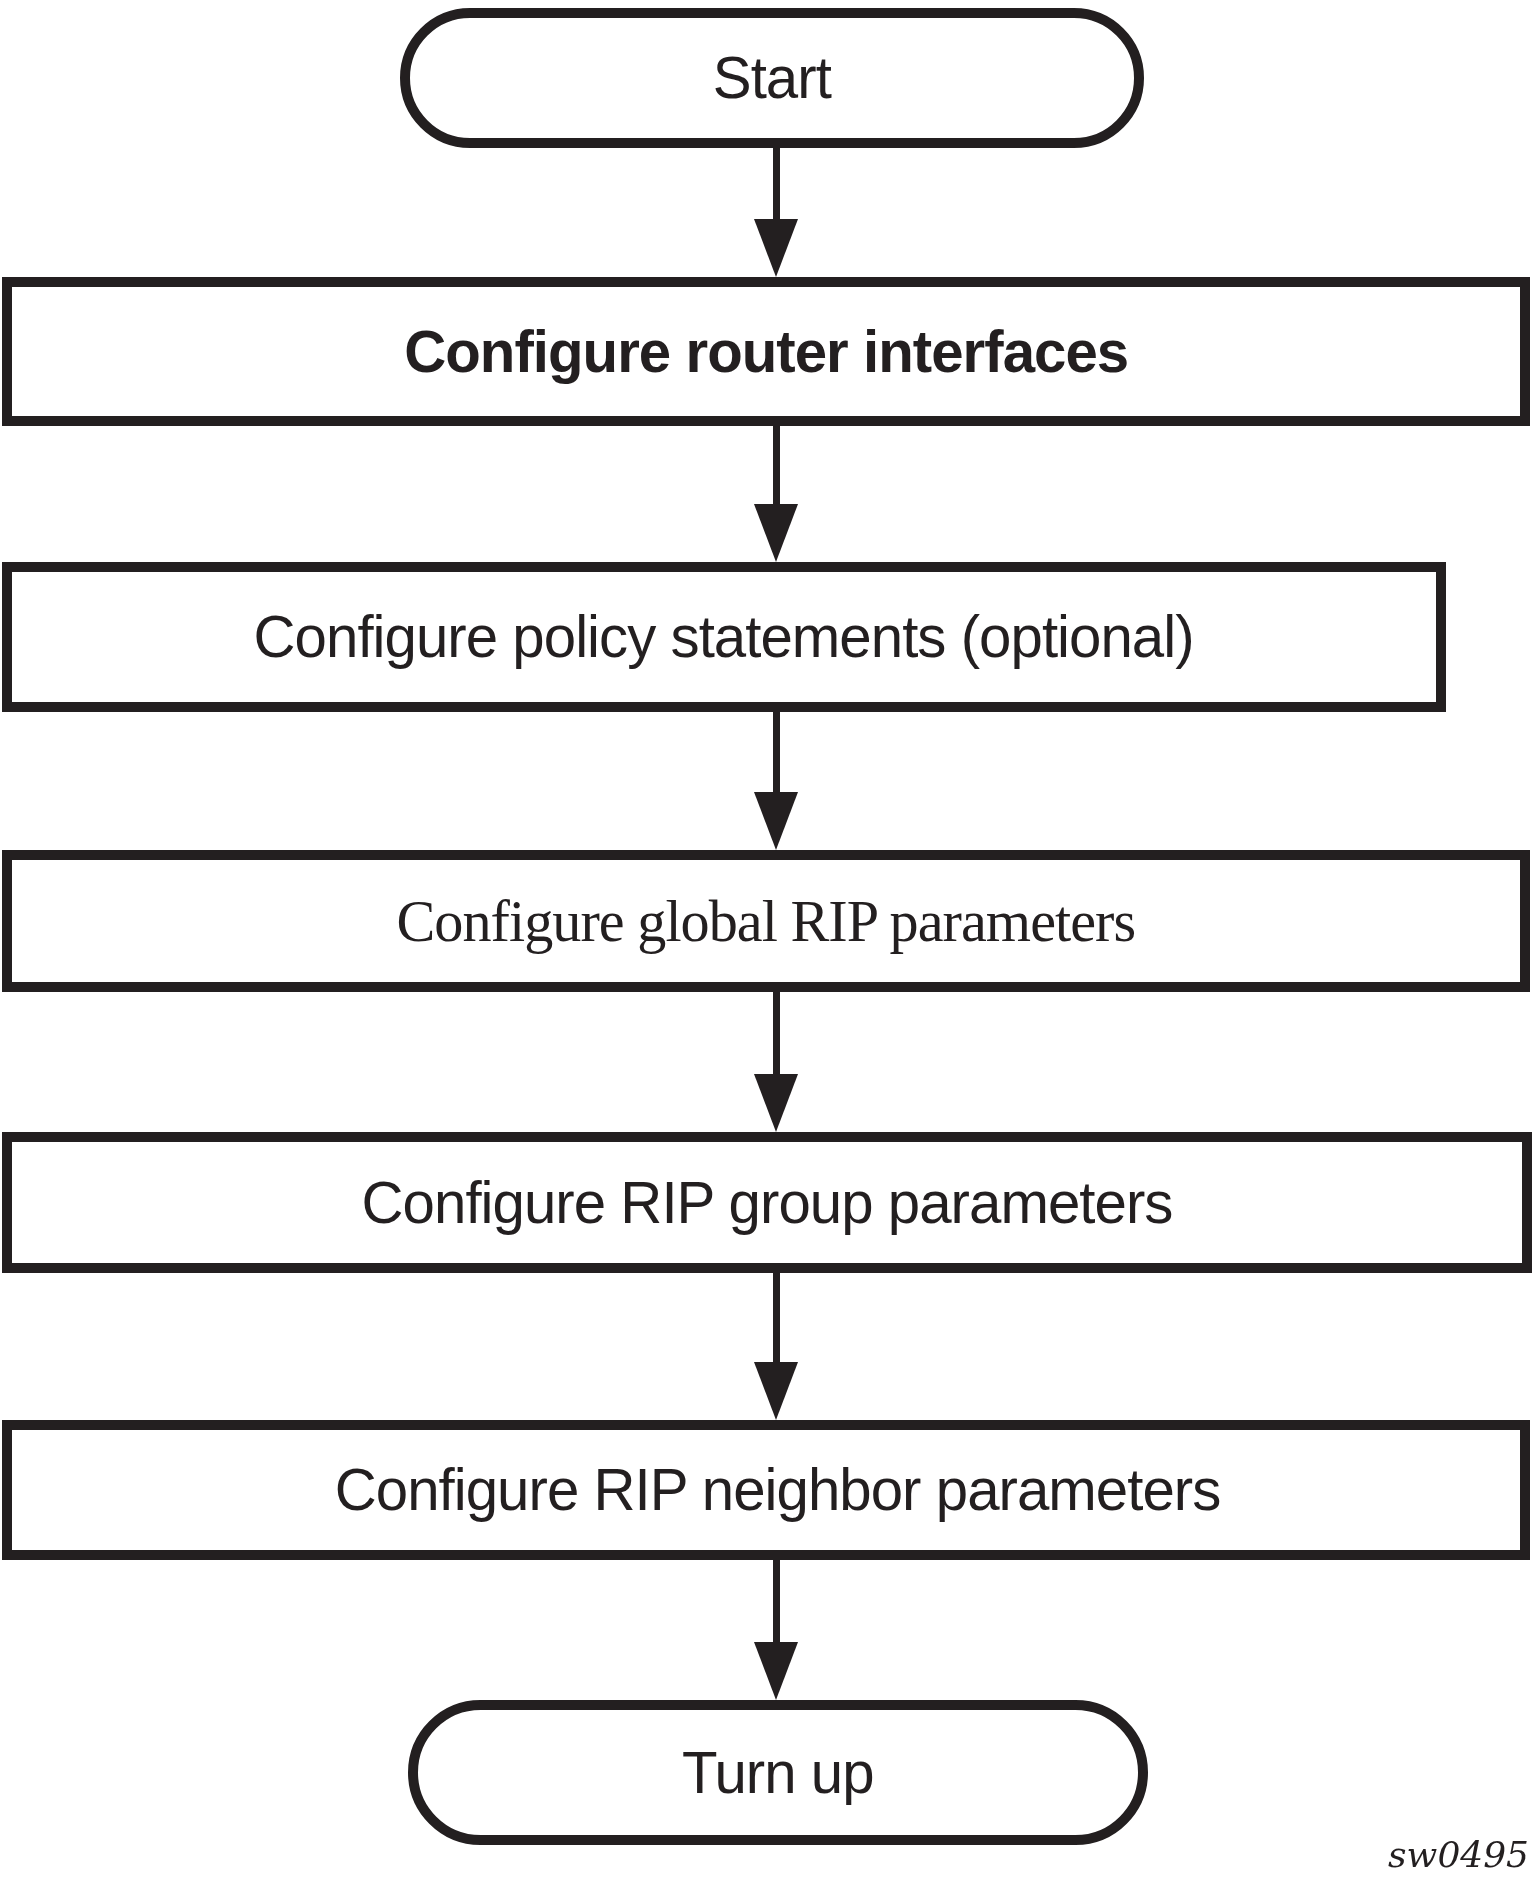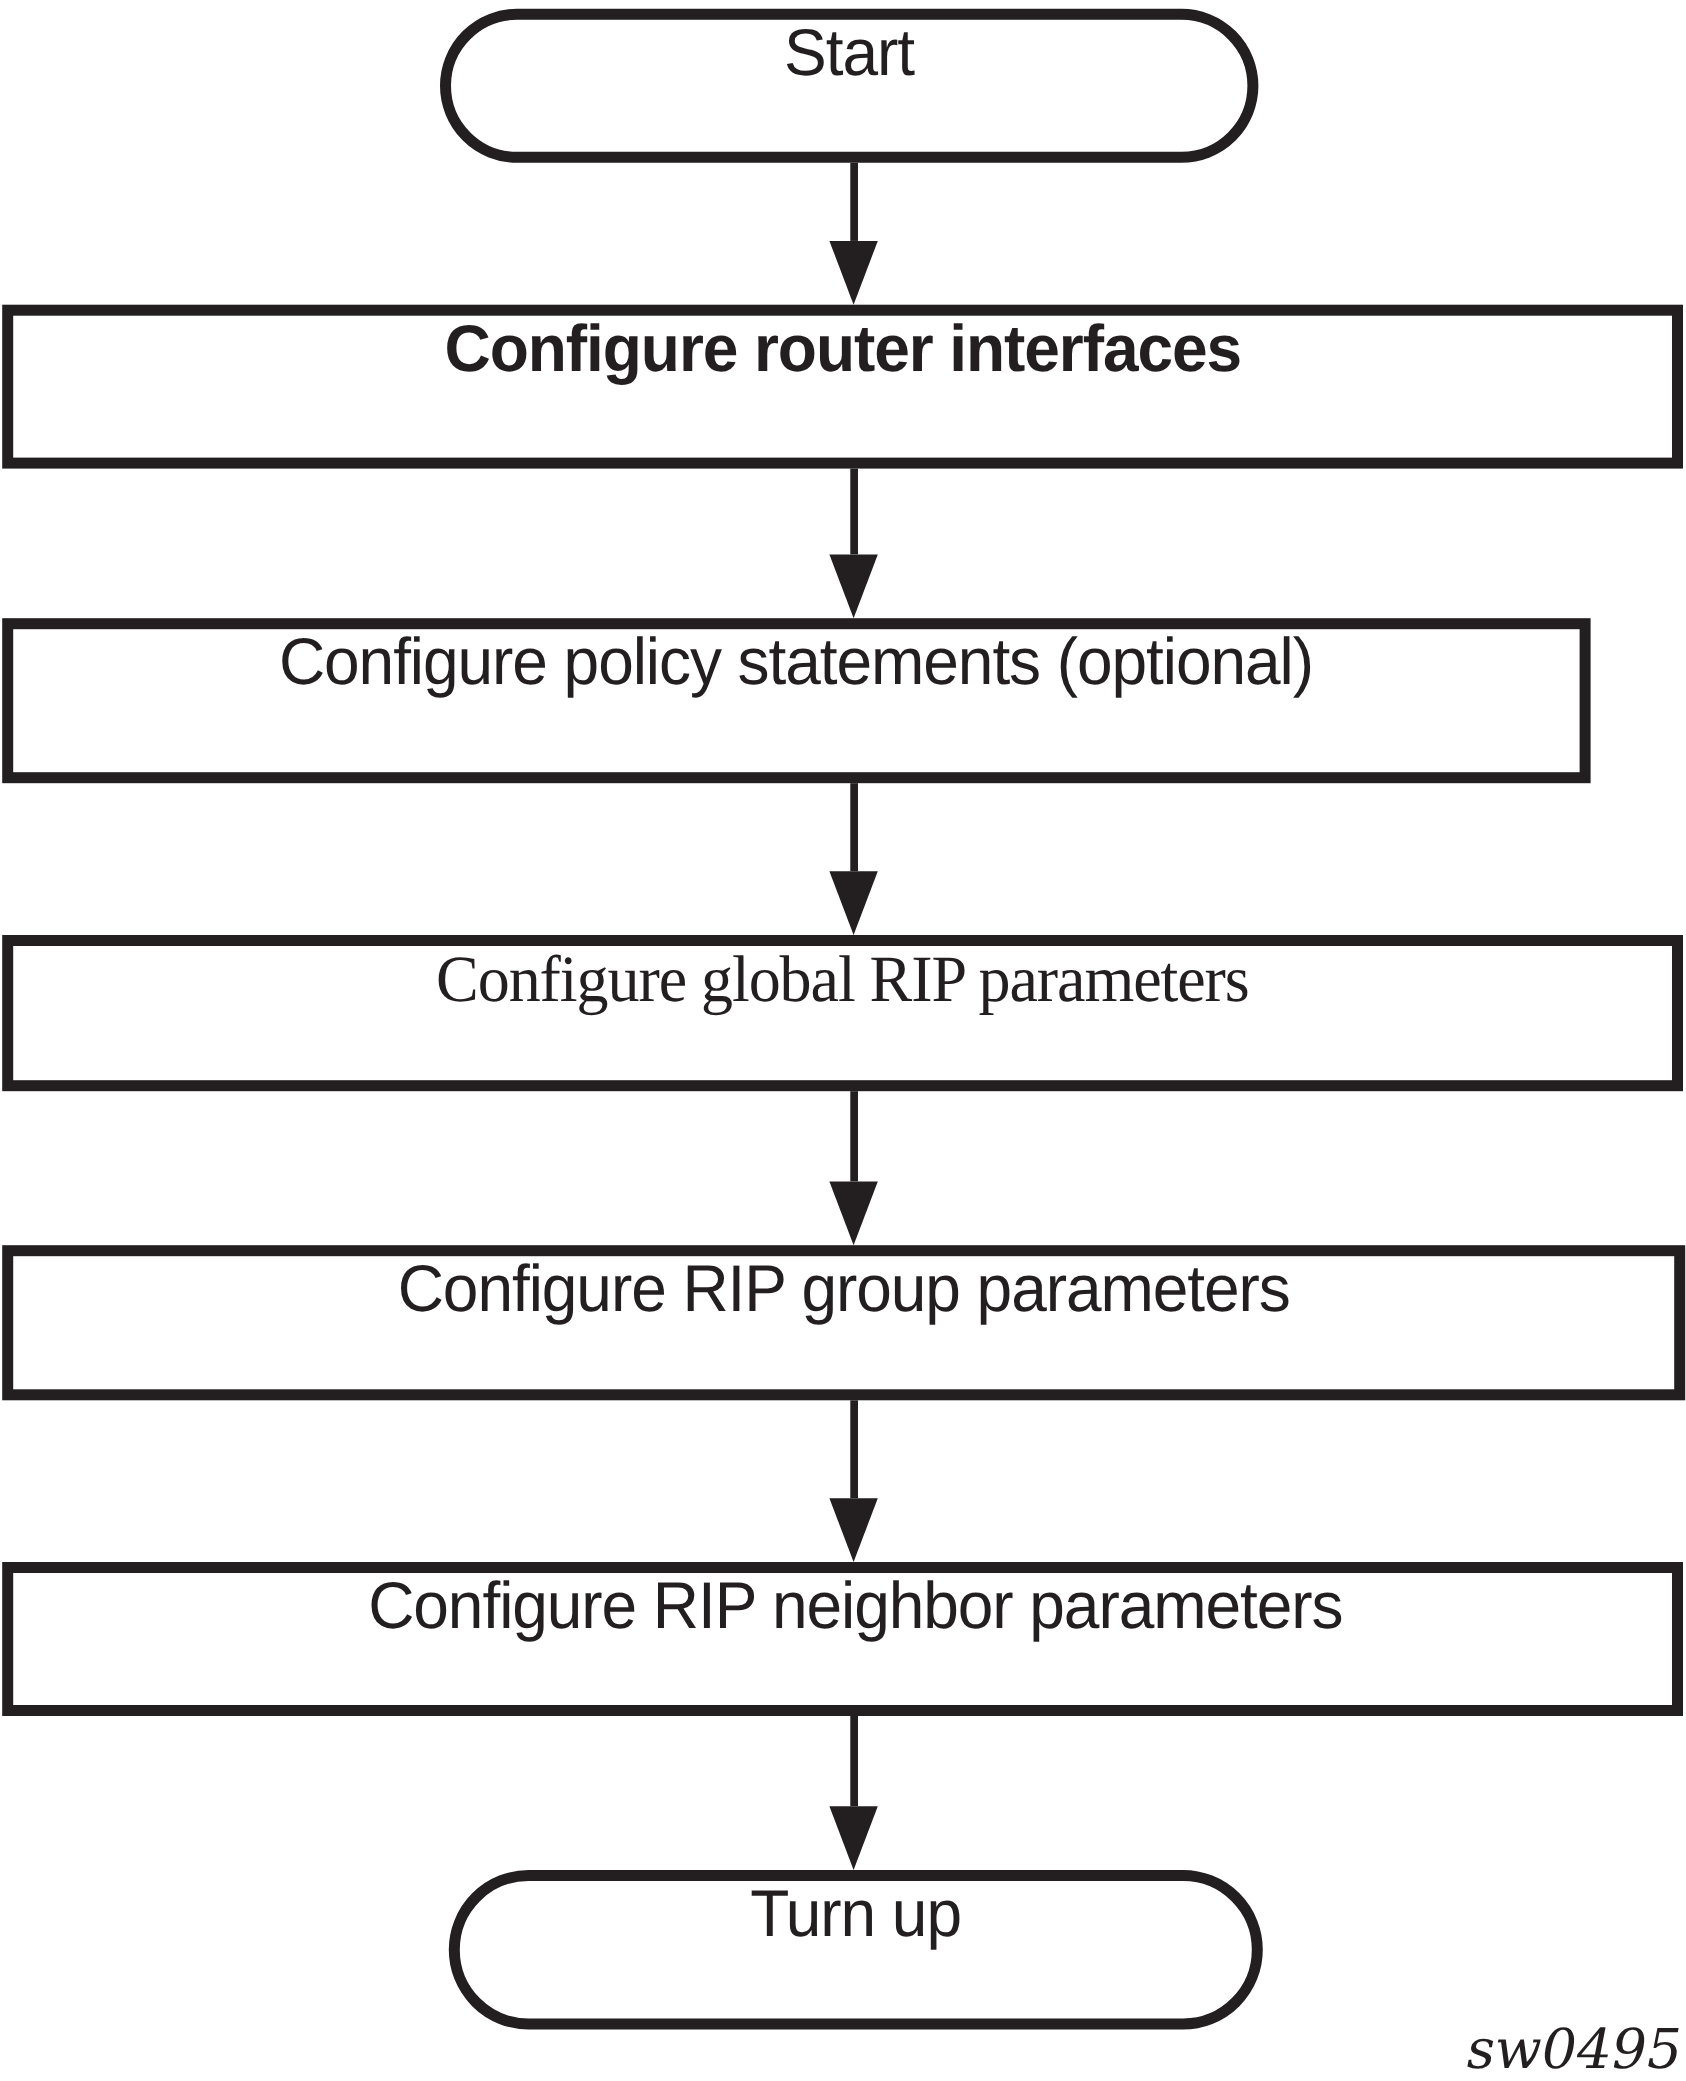--- a/index.html
+++ b/index.html
@@ -19,20 +19,21 @@
     left: 0; top: 0;
     width: 1533px;
     height: 1892px;
   }
   .node {
     position: absolute;
     box-sizing: border-box;
     background: #ffffff;
     border: 10px solid #231f20;
     display: flex;
+    align-items: center;
     justify-content: center;
   }
   .terminator {
     border-radius: 78px;
   }
   .process {
     border-radius: 0;
   }
   .node .label {
     color: #231f20;
@@ -60,21 +61,21 @@
     border-left: 22px solid transparent;
     border-right: 22px solid transparent;
     border-top: 58px solid #231f20;
   }
   .watermark {
     position: absolute;
     right: 4px;
     top: 1834px;
     font-family: "DejaVu Serif", serif;
     font-style: italic;
-    font-size: 50px;
+    font-size: 36px;
     color: #231f20;
     white-space: nowrap;
   }
 </style>
 </head>
 <body>
 
 <div class="diagram">
 
   <div class="node terminator" style="left:400px; top:8px; width:744px; height:140px;">

